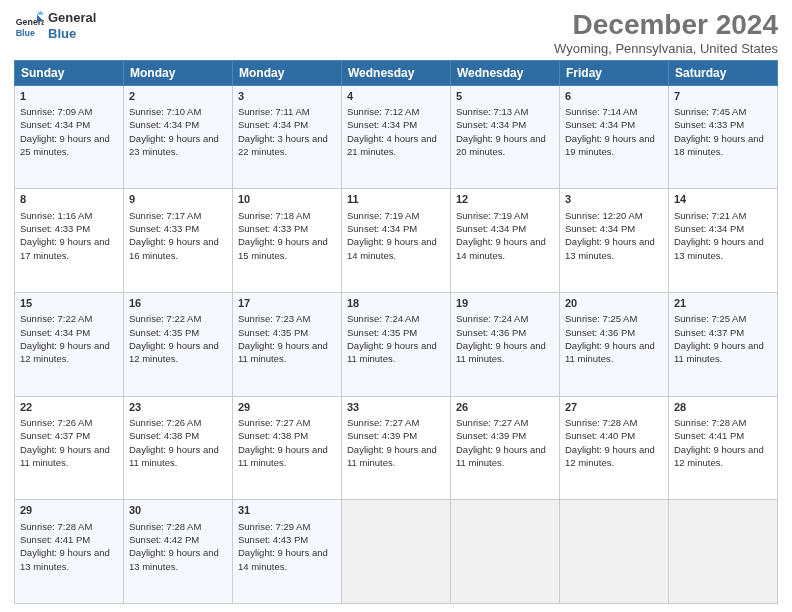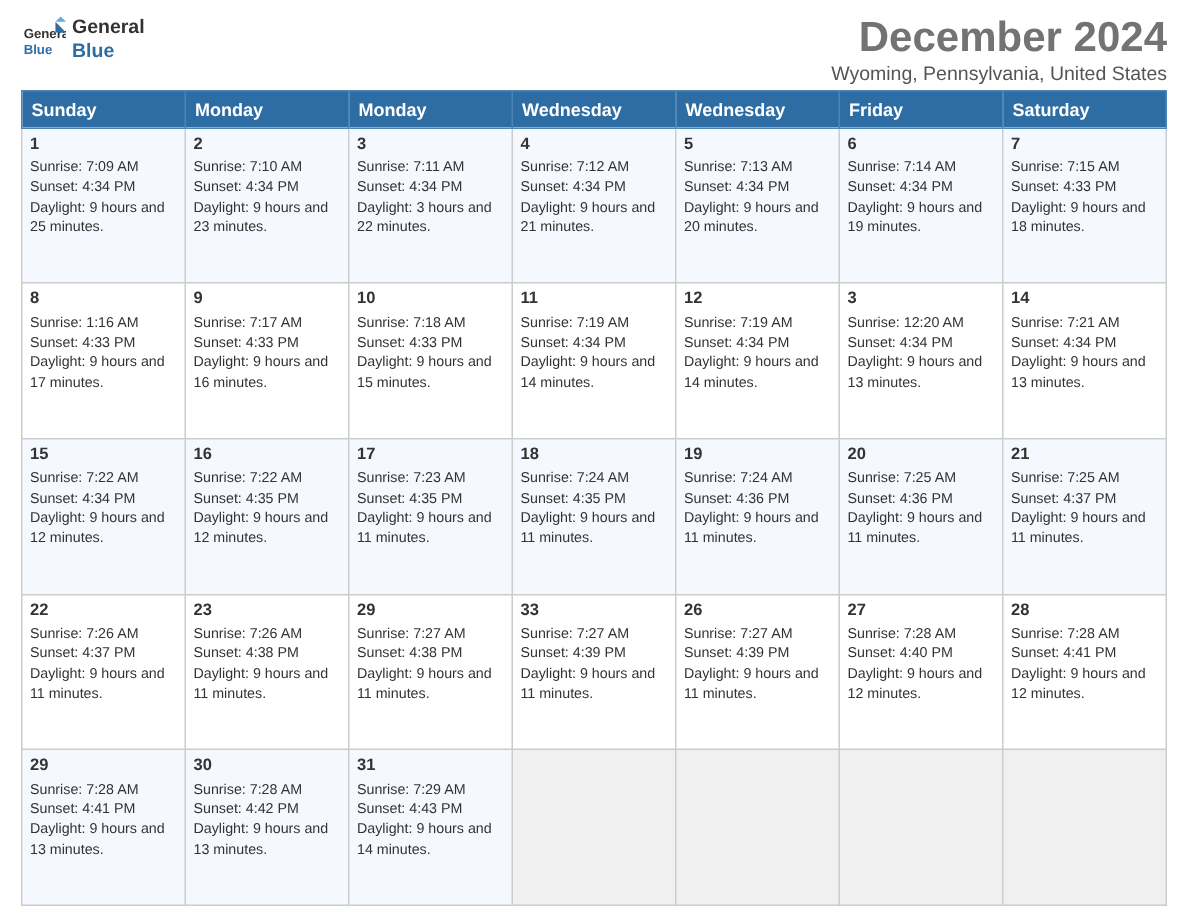--- a/index.html
+++ b/index.html
@@ -125,24 +125,24 @@
         <th>Wednesday</th>
         <th>Friday</th>
         <th>Saturday</th>
       </tr>
     </thead>
     <tbody id="calendar-body">
     <tr>
           <td><span class="day-num">1</span><span>Sunrise: 7:09 AM</span><br><span>Sunset: 4:34 PM</span><br><span>Daylight: 9 hours and 25 minutes.</span></td>
           <td><span class="day-num">2</span><span>Sunrise: 7:10 AM</span><br><span>Sunset: 4:34 PM</span><br><span>Daylight: 9 hours and 23 minutes.</span></td>
           <td><span class="day-num">3</span><span>Sunrise: 7:11 AM</span><br><span>Sunset: 4:34 PM</span><br><span>Daylight: 3 hours and 22 minutes.</span></td>
-          <td><span class="day-num">4</span><span>Sunrise: 7:12 AM</span><br><span>Sunset: 4:34 PM</span><br><span>Daylight: 9 hours and 21 minutes.</span></td>
+          <td><span class="day-num">4</span><span>Sunrise: 7:12 AM</span><br><span>Sunset: 4:34 PM</span><br><span>Daylight: 4 hours and 21 minutes.</span></td>
           <td><span class="day-num">5</span><span>Sunrise: 7:13 AM</span><br><span>Sunset: 4:34 PM</span><br><span>Daylight: 9 hours and 20 minutes.</span></td>
           <td><span class="day-num">6</span><span>Sunrise: 7:14 AM</span><br><span>Sunset: 4:34 PM</span><br><span>Daylight: 9 hours and 19 minutes.</span></td>
-          <td><span class="day-num">7</span><span>Sunrise: 7:15 AM</span><br><span>Sunset: 4:33 PM</span><br><span>Daylight: 9 hours and 18 minutes.</span></td>
+          <td><span class="day-num">7</span><span>Sunrise: 7:45 AM</span><br><span>Sunset: 4:33 PM</span><br><span>Daylight: 9 hours and 18 minutes.</span></td>
         </tr>
         <tr>
           <td><span class="day-num">8</span><span>Sunrise: 1:16 AM</span><br><span>Sunset: 4:33 PM</span><br><span>Daylight: 9 hours and 17 minutes.</span></td>
           <td><span class="day-num">9</span><span>Sunrise: 7:17 AM</span><br><span>Sunset: 4:33 PM</span><br><span>Daylight: 9 hours and 16 minutes.</span></td>
           <td><span class="day-num">10</span><span>Sunrise: 7:18 AM</span><br><span>Sunset: 4:33 PM</span><br><span>Daylight: 9 hours and 15 minutes.</span></td>
           <td><span class="day-num">11</span><span>Sunrise: 7:19 AM</span><br><span>Sunset: 4:34 PM</span><br><span>Daylight: 9 hours and 14 minutes.</span></td>
           <td><span class="day-num">12</span><span>Sunrise: 7:19 AM</span><br><span>Sunset: 4:34 PM</span><br><span>Daylight: 9 hours and 14 minutes.</span></td>
           <td><span class="day-num">3</span><span>Sunrise: 12:20 AM</span><br><span>Sunset: 4:34 PM</span><br><span>Daylight: 9 hours and 13 minutes.</span></td>
           <td><span class="day-num">14</span><span>Sunrise: 7:21 AM</span><br><span>Sunset: 4:34 PM</span><br><span>Daylight: 9 hours and 13 minutes.</span></td>
         </tr>

